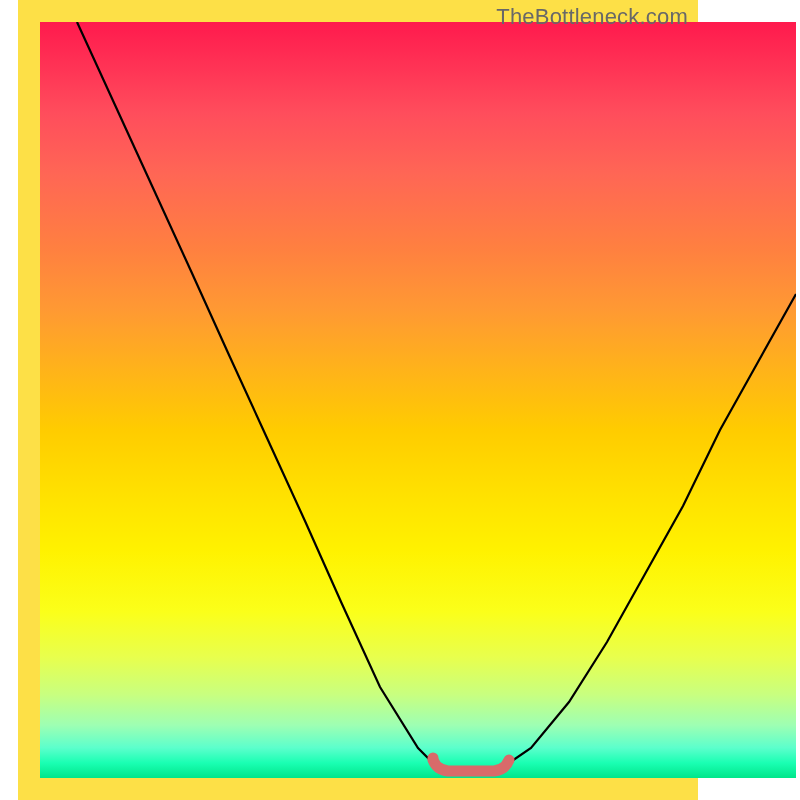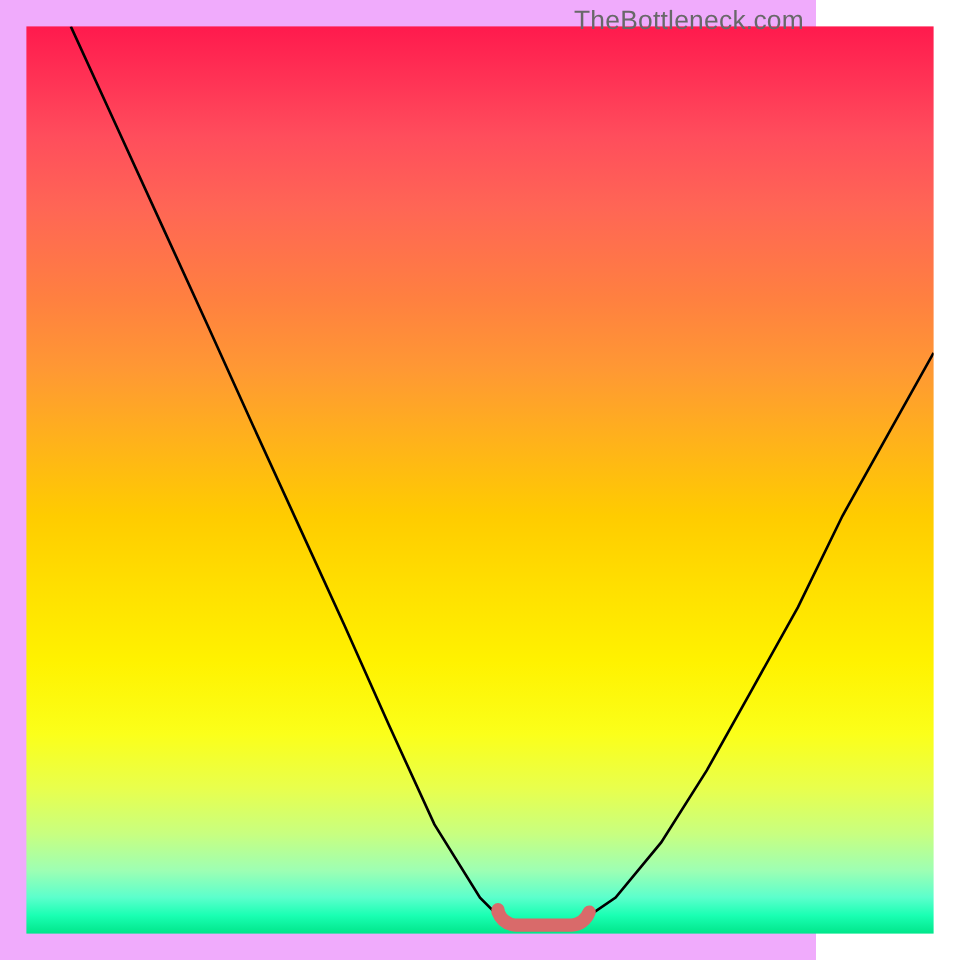--- a/index.html
+++ b/index.html
@@ -1,21 +1,22 @@
 <!DOCTYPE html>
 <html><head>
 <meta charset="utf-8">
 <style>
   * { margin: 0; padding: 0; box-sizing: border-box; }
   html, body { width: 800px; height: 800px; overflow: hidden; }
   .container {
     width: 680px;
     height: 800px;
-    background: #f0abfc;
+    background: #fde047;
     position: relative;
+    margin-left: 18px;
   }
   .plot-area {
     position: absolute;
     left: 22px;
     top: 22px;
     width: 756px;
     height: 756px;
     background: linear-gradient(to bottom,
       #ff1a4d 0%,
       #ff3355 6%,

